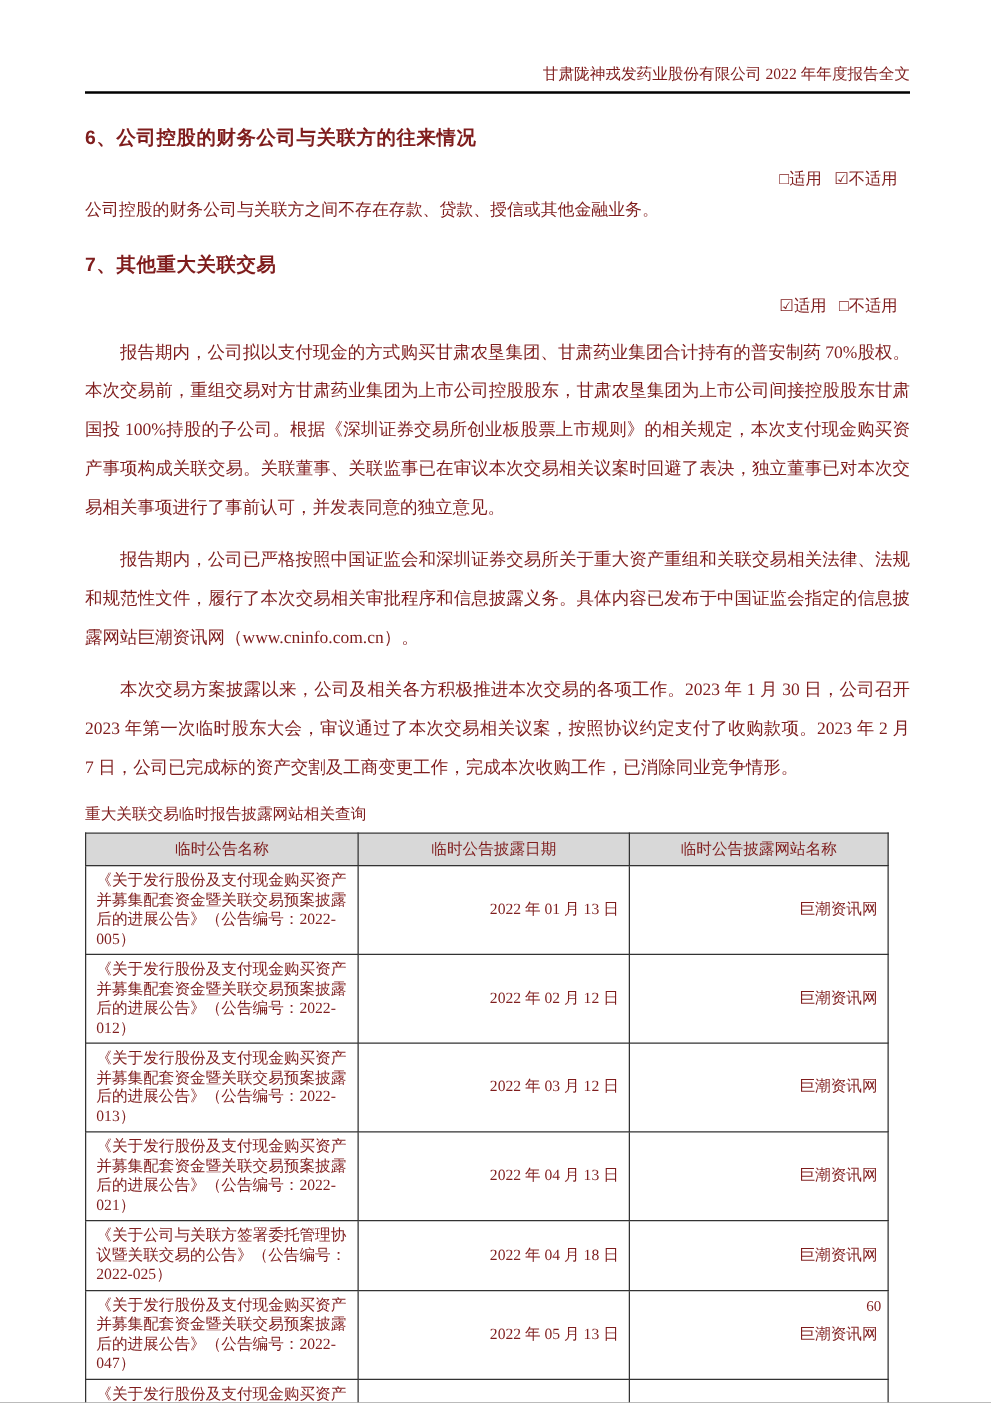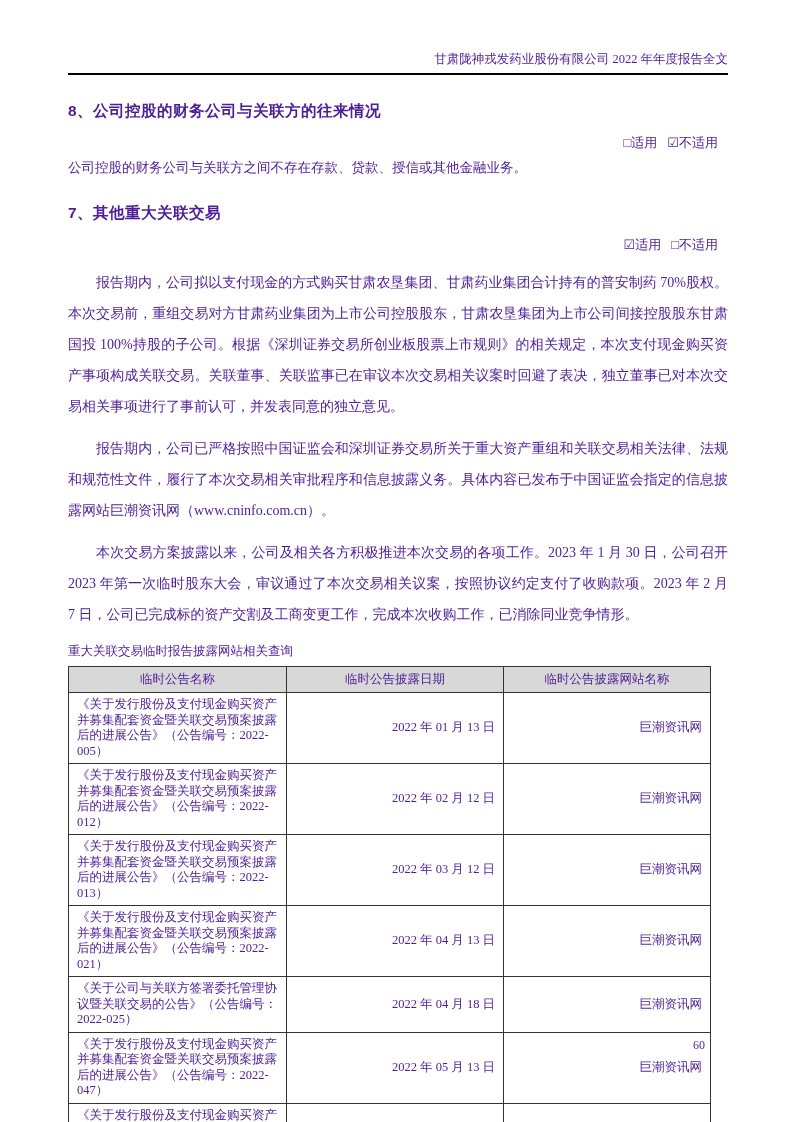--- a/index.html
+++ b/index.html
@@ -2,21 +2,21 @@
 <html><head>
 <meta charset="utf-8">
 <style>
   * { margin:0; padding:0; box-sizing:border-box; }
   html,body { background:#888; }
   .page {
     position:relative;
     width:793px; height:1122px;
     margin:0 auto;
     background:#ffffff;
-    color:#4c1d95;
+    color:#7f1d1d;
     font-family:"Liberation Serif","DejaVu Serif",serif;
     padding:50px 65px 0 68px;
     overflow:hidden;
   }
   .doc-header {
     text-align:right;
     font-size:12.5px;
     line-height:18px;
     padding-bottom:5px;
     border-bottom:2px solid #000;
@@ -91,21 +91,21 @@
     font-size:12px;
   }
 </style>
 </head>
 <body>
 
 <div class="page">
 
   <div class="doc-header">甘肃陇神戎发药业股份有限公司 2022 年年度报告全文</div>
 
-  <div class="section-heading">8、公司控股的财务公司与关联方的往来情况</div>
+  <div class="section-heading">6、公司控股的财务公司与关联方的往来情况</div>
 
   <div class="applicability">
     <span class="opt"><span class="cb">□</span><span>适用</span></span><span class="opt"><span class="cb">☑</span><span>不适用</span></span>
   </div>
 
   <div class="plain-para">公司控股的财务公司与关联方之间不存在存款、贷款、授信或其他金融业务。</div>
 
   <div class="section-heading">7、其他重大关联交易</div>
 
   <div class="applicability">

